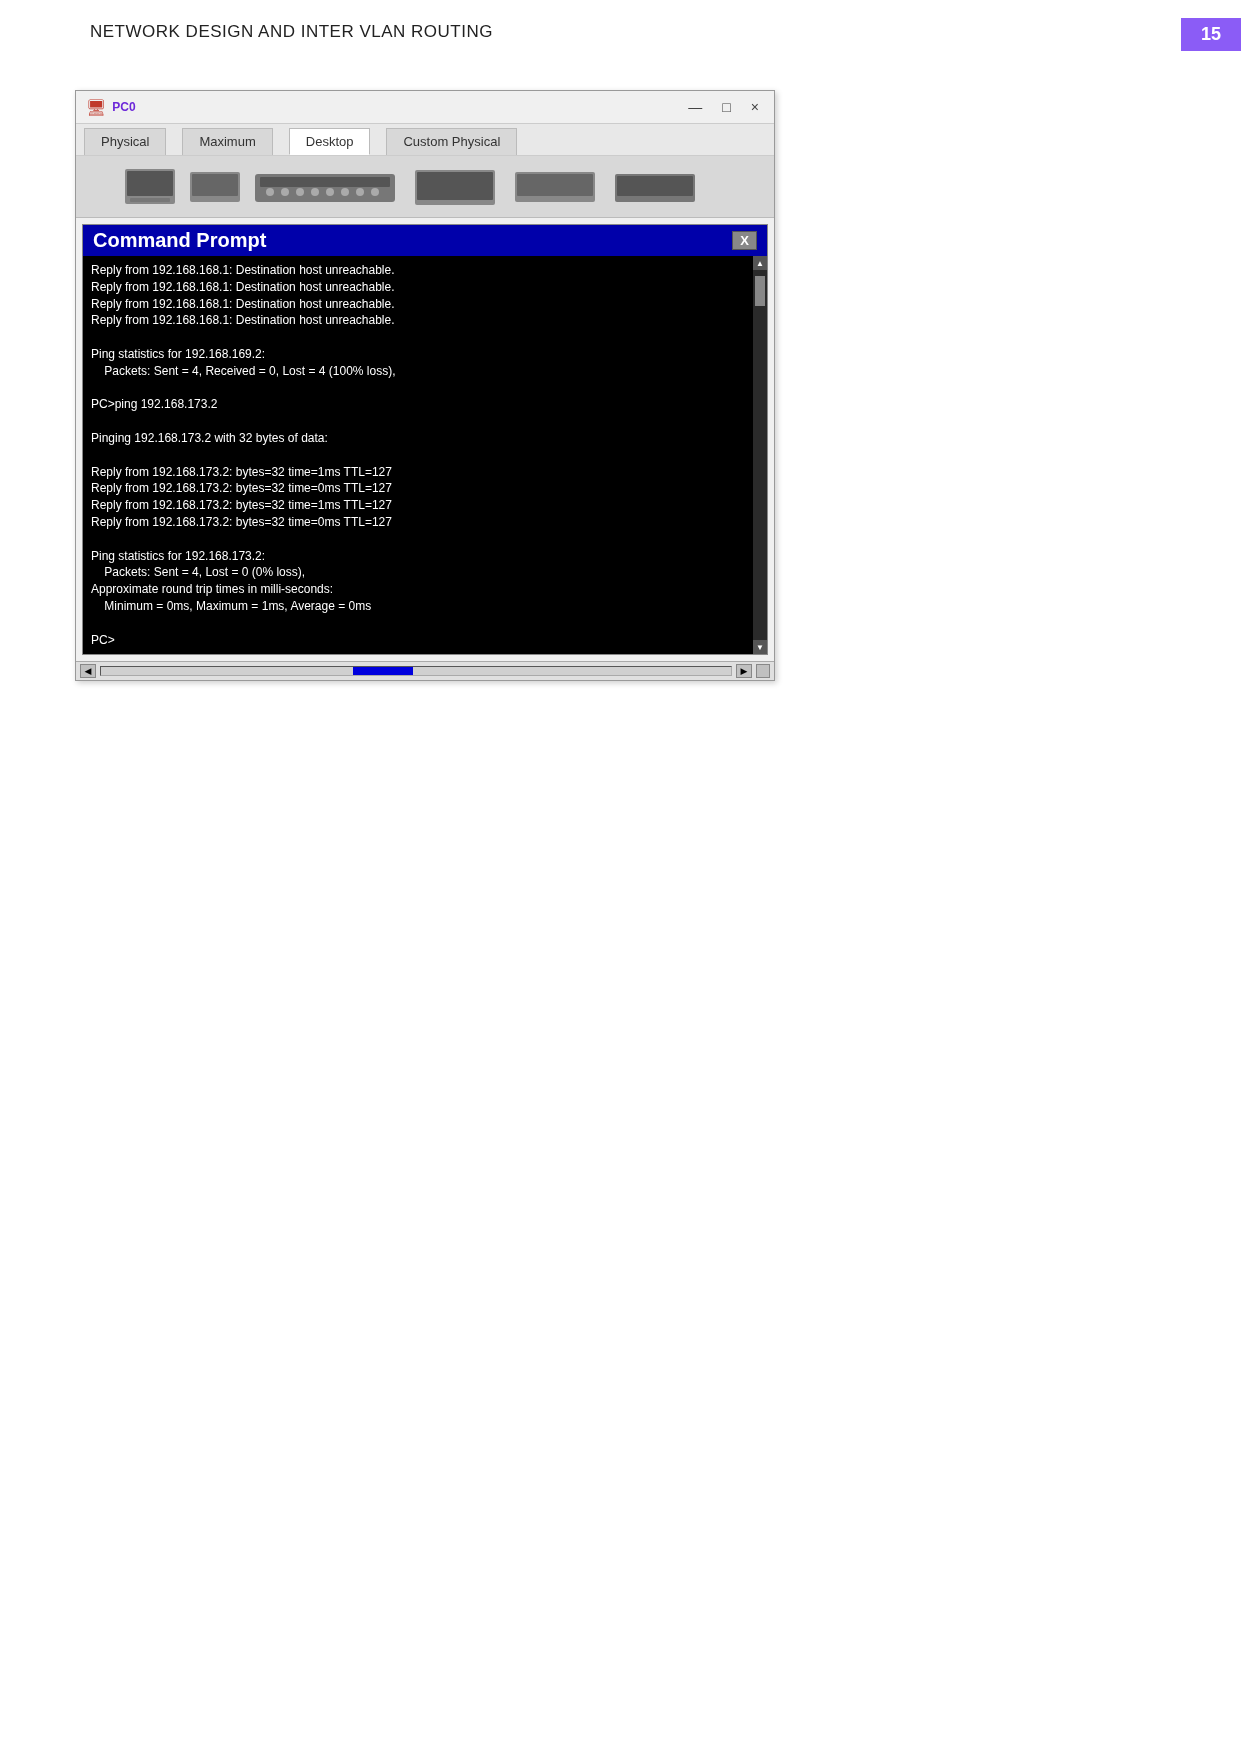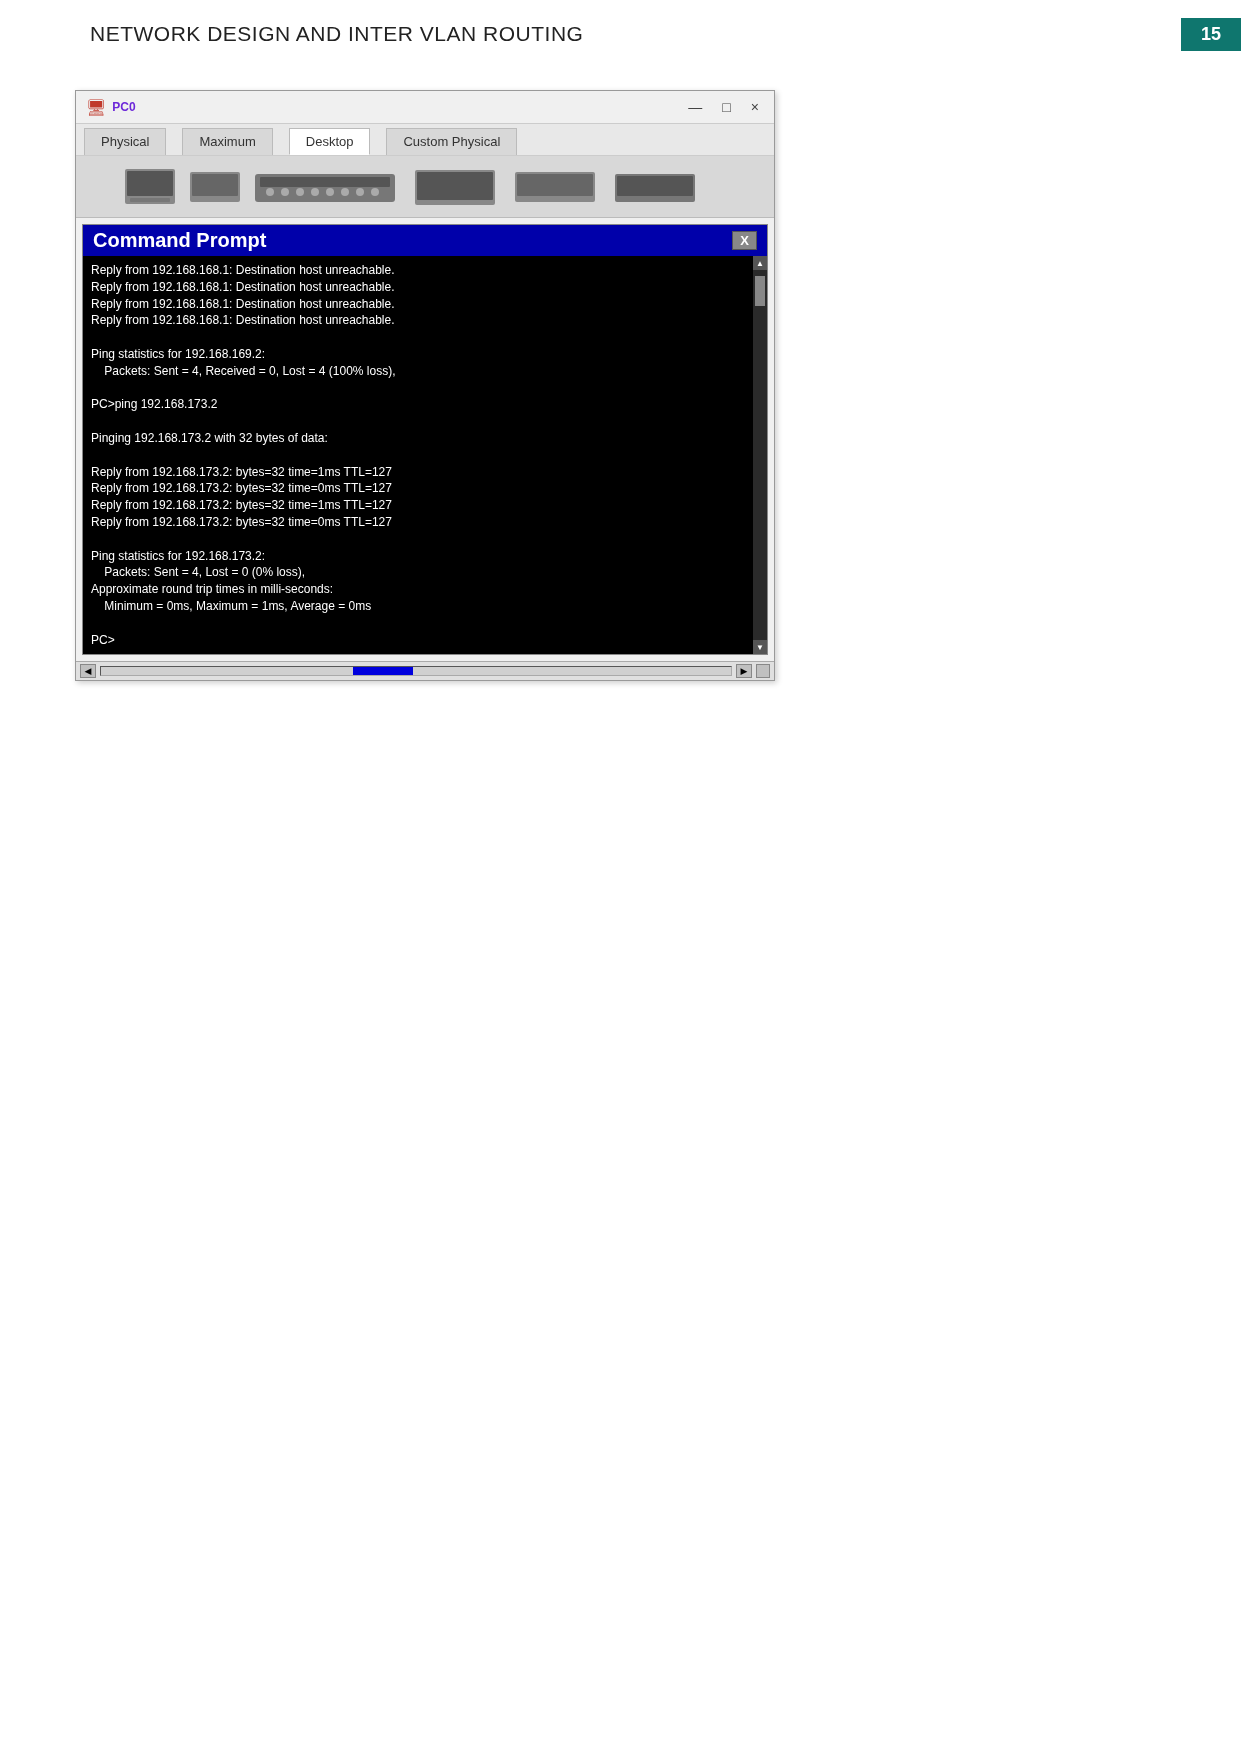--- a/index.html
+++ b/index.html
@@ -10,35 +10,35 @@
       width: 1241px;
       min-height: 1754px;
       position: relative;
     }
 
     
     .page-number-badge {
       position: absolute;
       top: 18px;
       right: 0;
-      background: #0f766e;
+      background: #8b5cf6;
       color: white;
       font-size: 18px;
       font-weight: bold;
       padding: 6px 18px;
       min-width: 60px;
       text-align: center;
     }
 
     
     .page-title {
       position: absolute;
       top: 22px;
       left: 90px;
-      font-size: 21px;
+      font-size: 17px;
       font-weight: normal;
       letter-spacing: 0.5px;
       color: #222;
       font-family: Arial, sans-serif;
     }
 
     
     .window-container {
       position: absolute;
       top: 90px;

